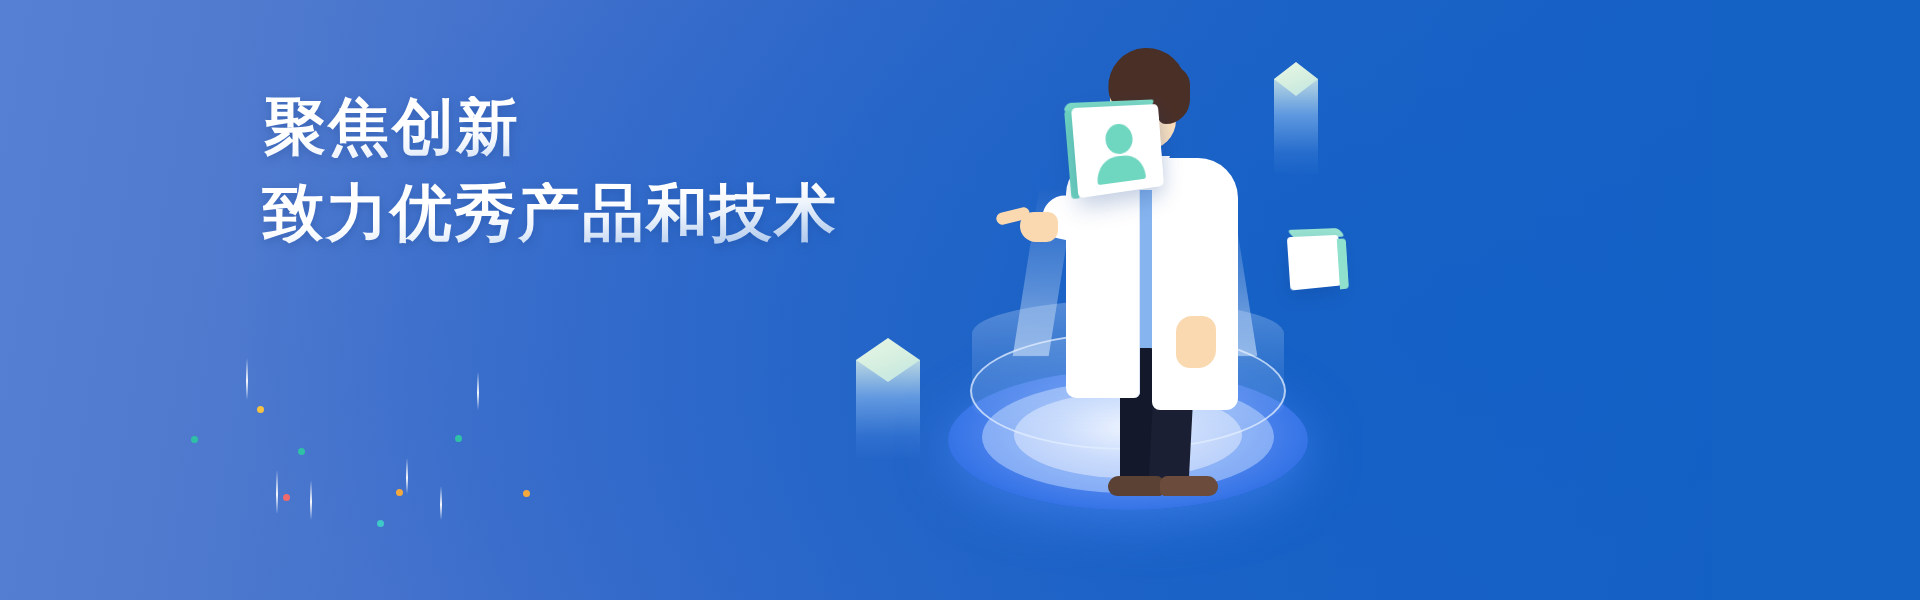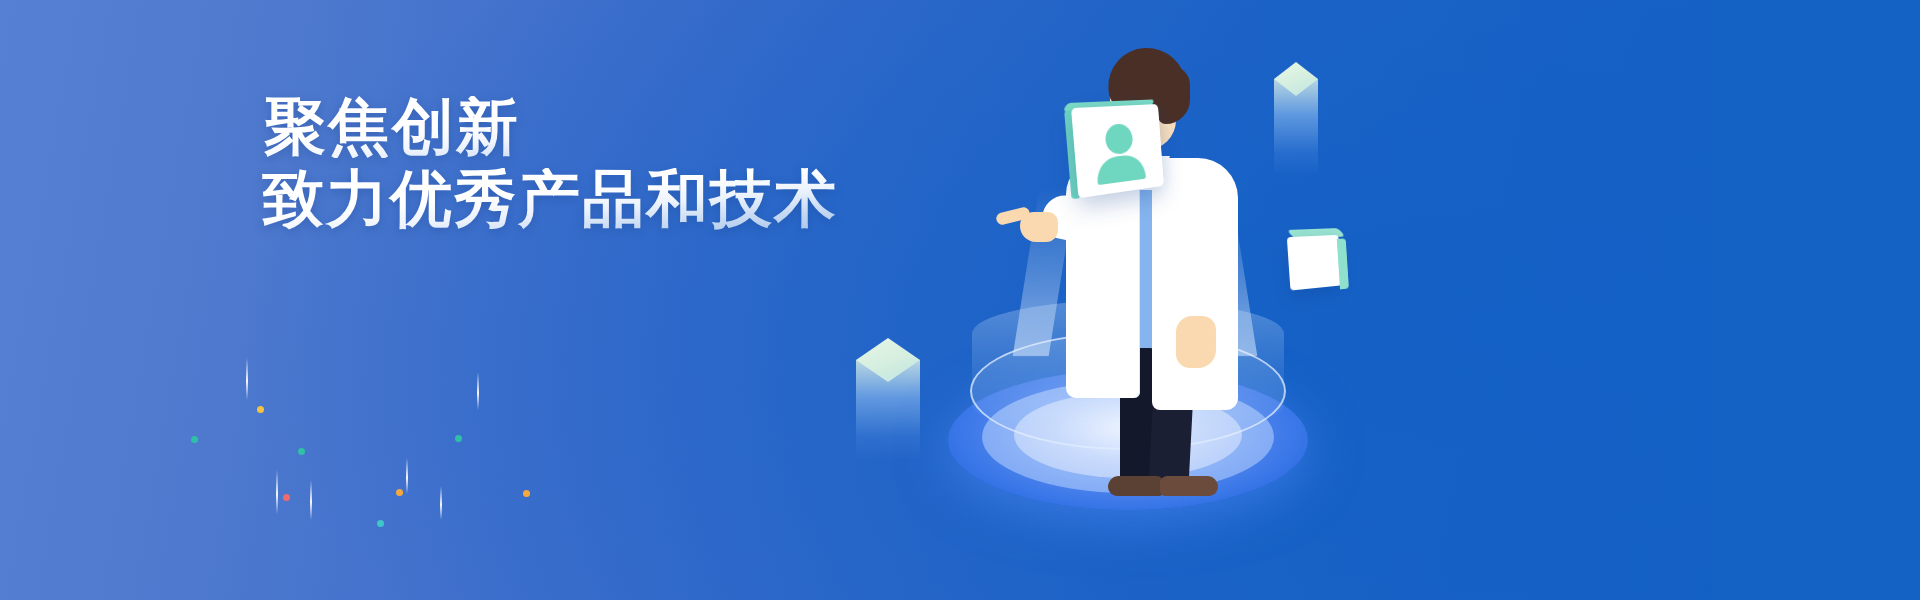--- a/index.html
+++ b/index.html
@@ -31,21 +31,21 @@
   .headline-1{
     font-size:62px;
     margin-left:2px;
     background:linear-gradient(175deg,#ffffff 0%,#ffffff 38%,#f2f6fd 55%,#cdddf4 74%,#a9c4ec 100%);
     -webkit-background-clip:text; background-clip:text;
     color:transparent; -webkit-text-fill-color:transparent;
     filter:drop-shadow(0 3px 5px rgba(20,60,130,0.30));
   }
   .headline-2{
     font-size:62px;
-    margin-top:10px;
+    margin-top:24px;
     background:linear-gradient(175deg,#ffffff 0%,#ffffff 40%,#eef4fc 58%,#c6d9f2 78%,#a0bdea 100%);
     -webkit-background-clip:text; background-clip:text;
     color:transparent; -webkit-text-fill-color:transparent;
     filter:drop-shadow(0 3px 5px rgba(20,60,130,0.30));
   }
   .subcopy{
     margin-top:44px;
     width:590px;
     font-size:14.5px;
     line-height:26px;

